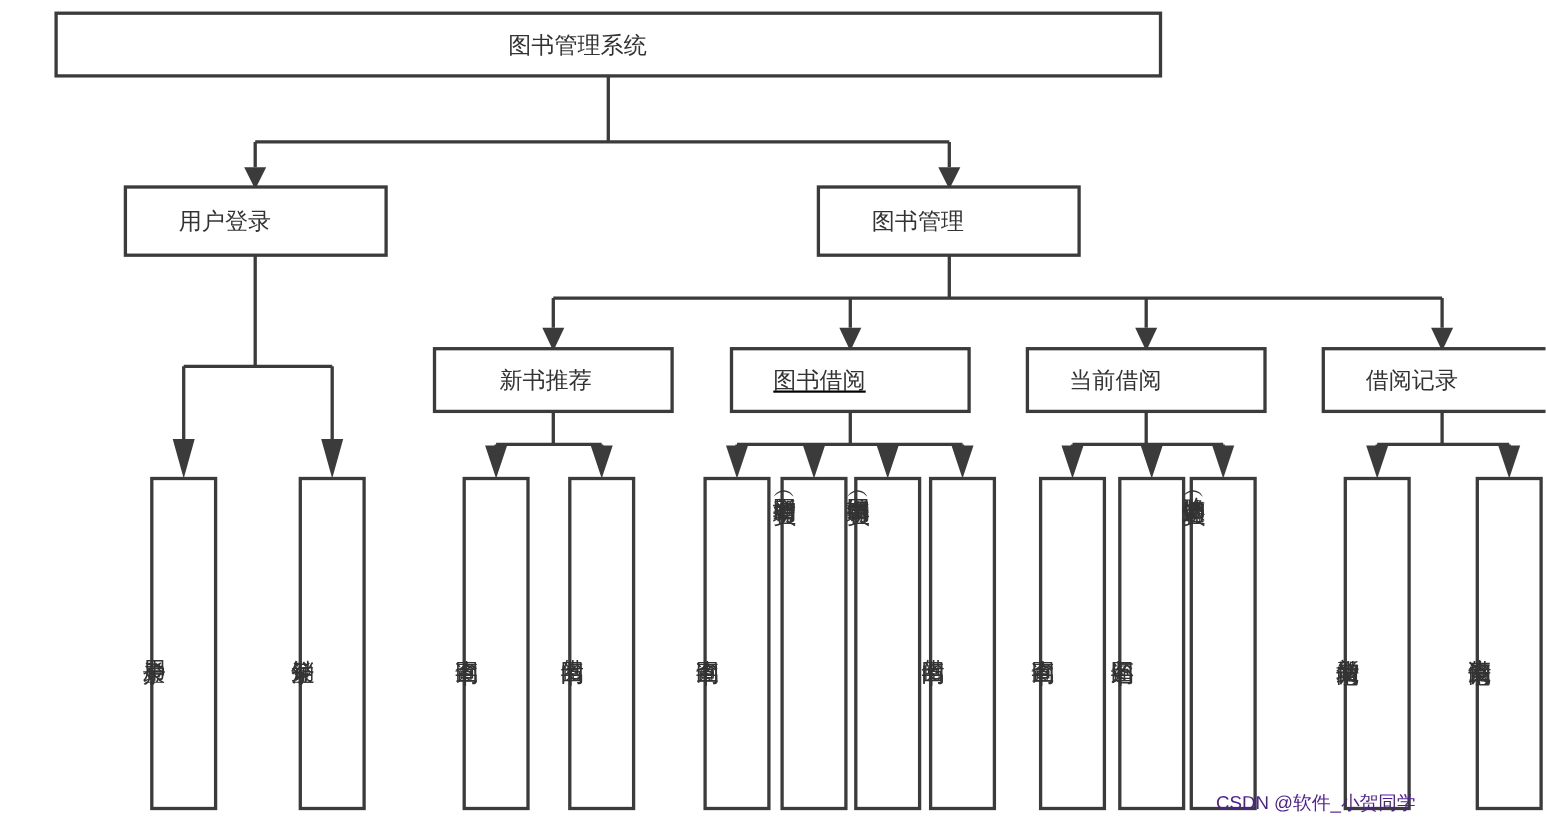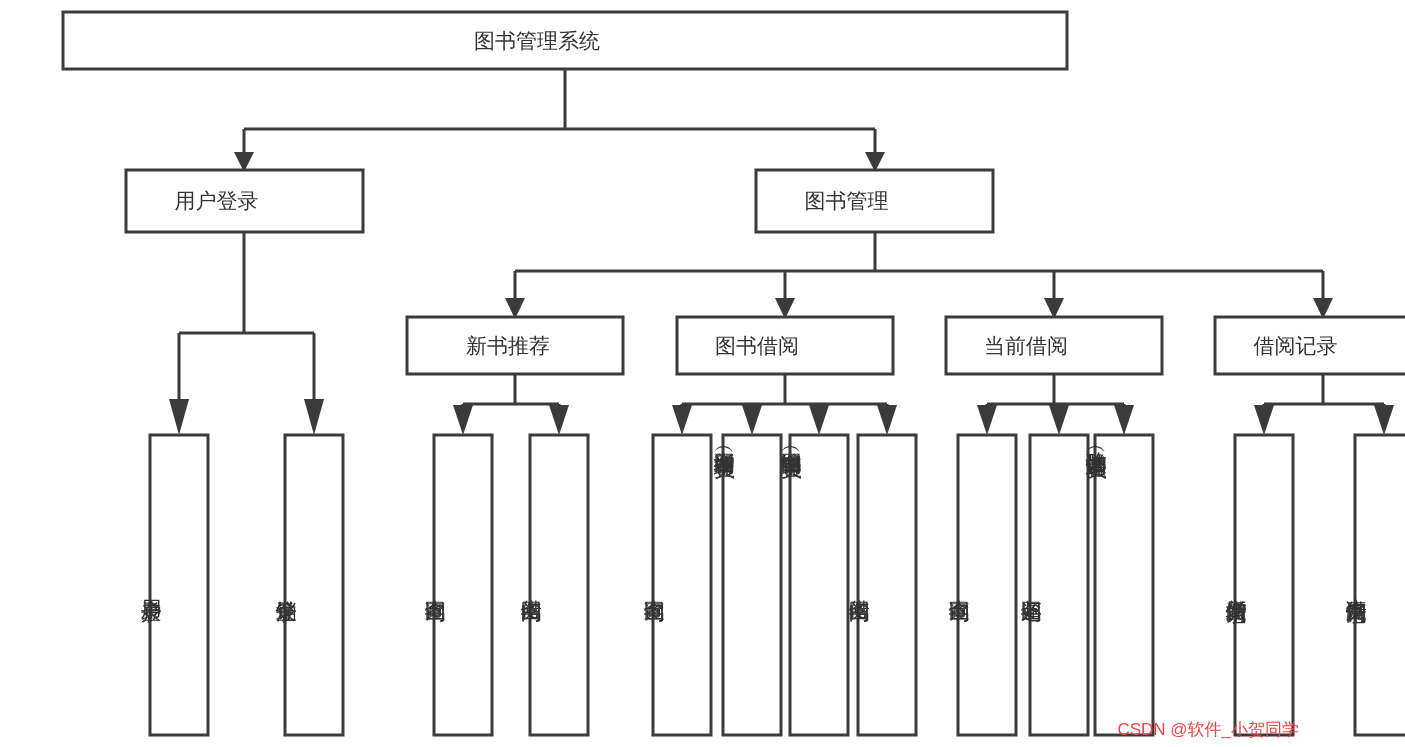--- a/index.html
+++ b/index.html
@@ -9,21 +9,21 @@
   }
   body {
     width: 1405px;
     height: 747px;
     font-family: "Liberation Sans", "DejaVu Sans", sans-serif;
     overflow: hidden;
     position: relative;
   }
   #diagram-root {
     position: absolute;
-    left: 17px;
+    left: 5px;
     top: 0;
     width: 1264px;
     height: 747px;
     padding-left: 28px;
   }
   svg { display: block; }
   .node-box {
     fill: #ffffff;
     stroke: #3b3b3b;
     stroke-width: 3;
@@ -66,21 +66,21 @@
     font-size: 21px;
     color: #333333;
     white-space: nowrap;
     font-family: "Liberation Sans", "DejaVu Sans", sans-serif;
   }
   #watermark {
     position: absolute;
     right: 10px;
     bottom: 6px;
     font-size: 17px;
-    color: #ef4444;
+    color: #4c1d95;
     font-family: "Liberation Sans", "DejaVu Sans", sans-serif;
     white-space: nowrap;
   }
 </style>
 </head>
 <body>
 
 <div id="diagram-root">
 
   <svg id="diagram-svg" width="1405" height="747" viewBox="0 0 1405 747">
@@ -166,21 +166,21 @@
   </div>
 
   <div class="htext-wrap" style="left:711px; top:170px; width:237px; height:62px;text-align:center;">
     <span class="htext">图书管理</span>
   </div>
 
   <div class="htext-wrap" style="left:362px; top:317px; width:216px; height:57px;margin-left:21px;">
     <span class="htext">新书推荐</span>
   </div>
 
-  <div class="htext-wrap" style="left:632px; top:317px; width:216px; height:57px;">
+  <div class="htext-wrap" style="left:632px; top:317px; width:216px; height:57px;text-decoration:underline;">
     <span class="htext">图书借阅</span>
   </div>
 
   <div class="htext-wrap" style="left:1170px; top:317px; width:217px; height:57px;">
     <span class="htext">借阅记录</span>
   </div>
 
   <div class="htext-wrap" style="left:901px; top:317px; width:216px; height:57px;">
     <span class="htext">当前借阅</span>
   </div>

